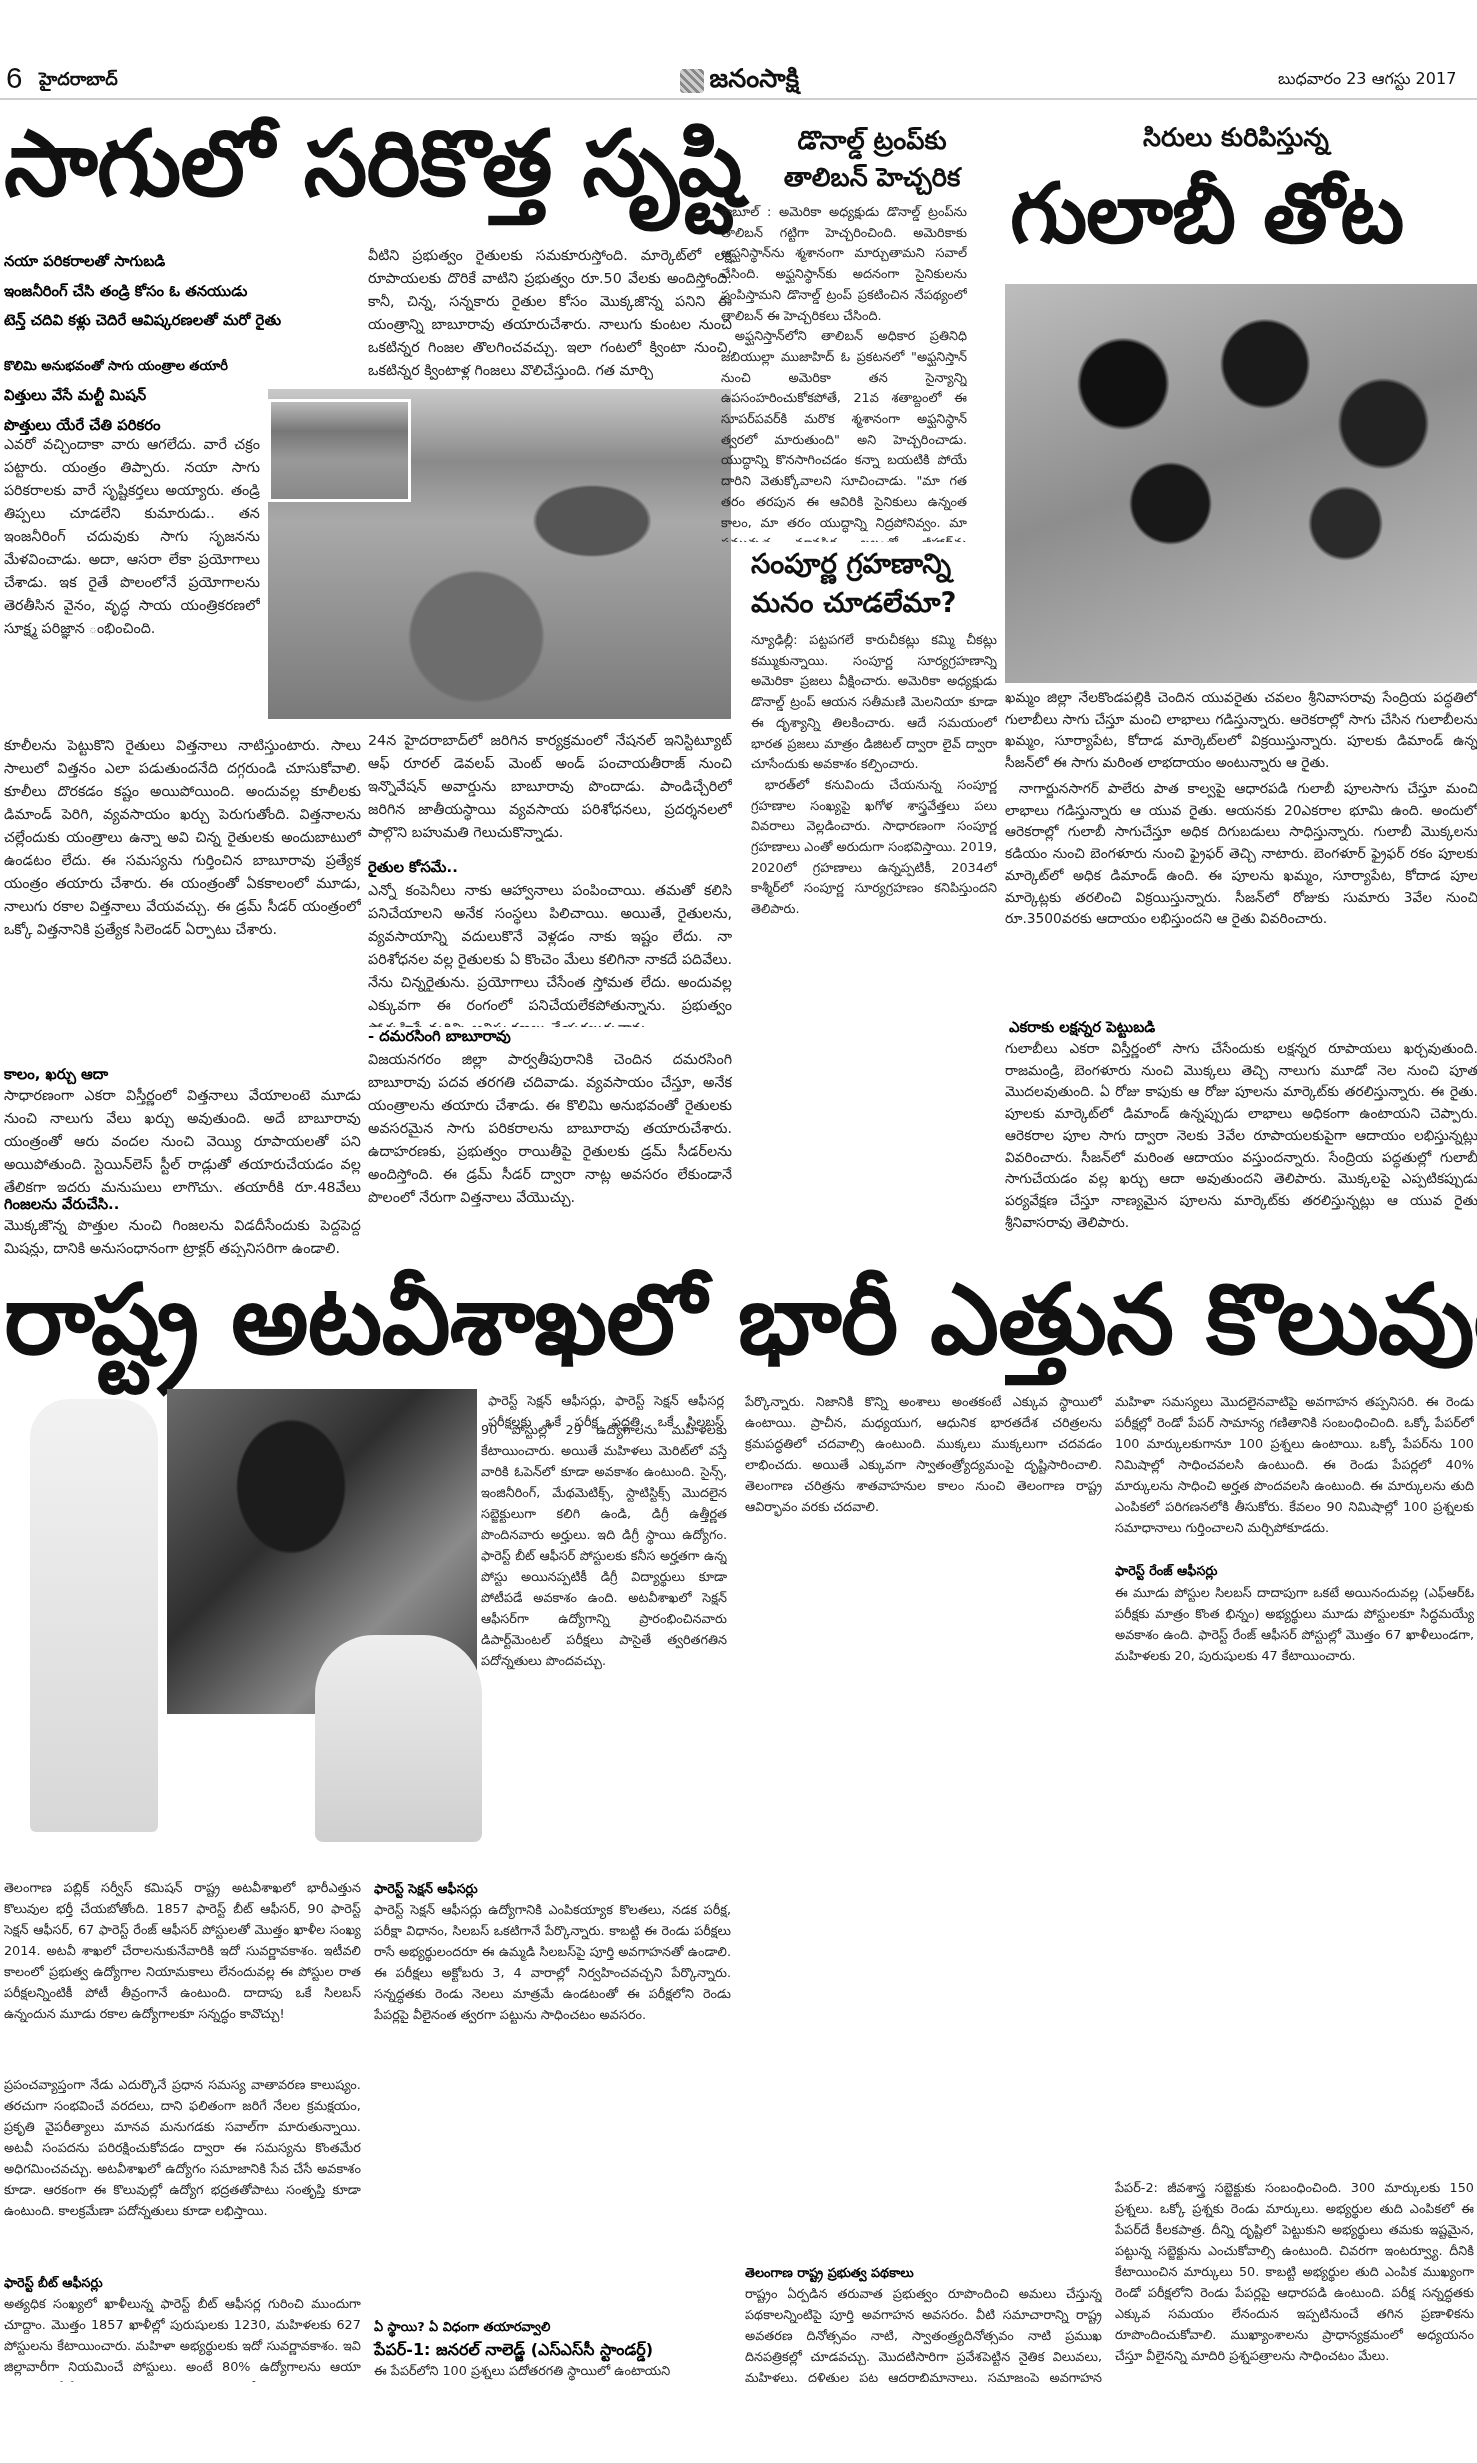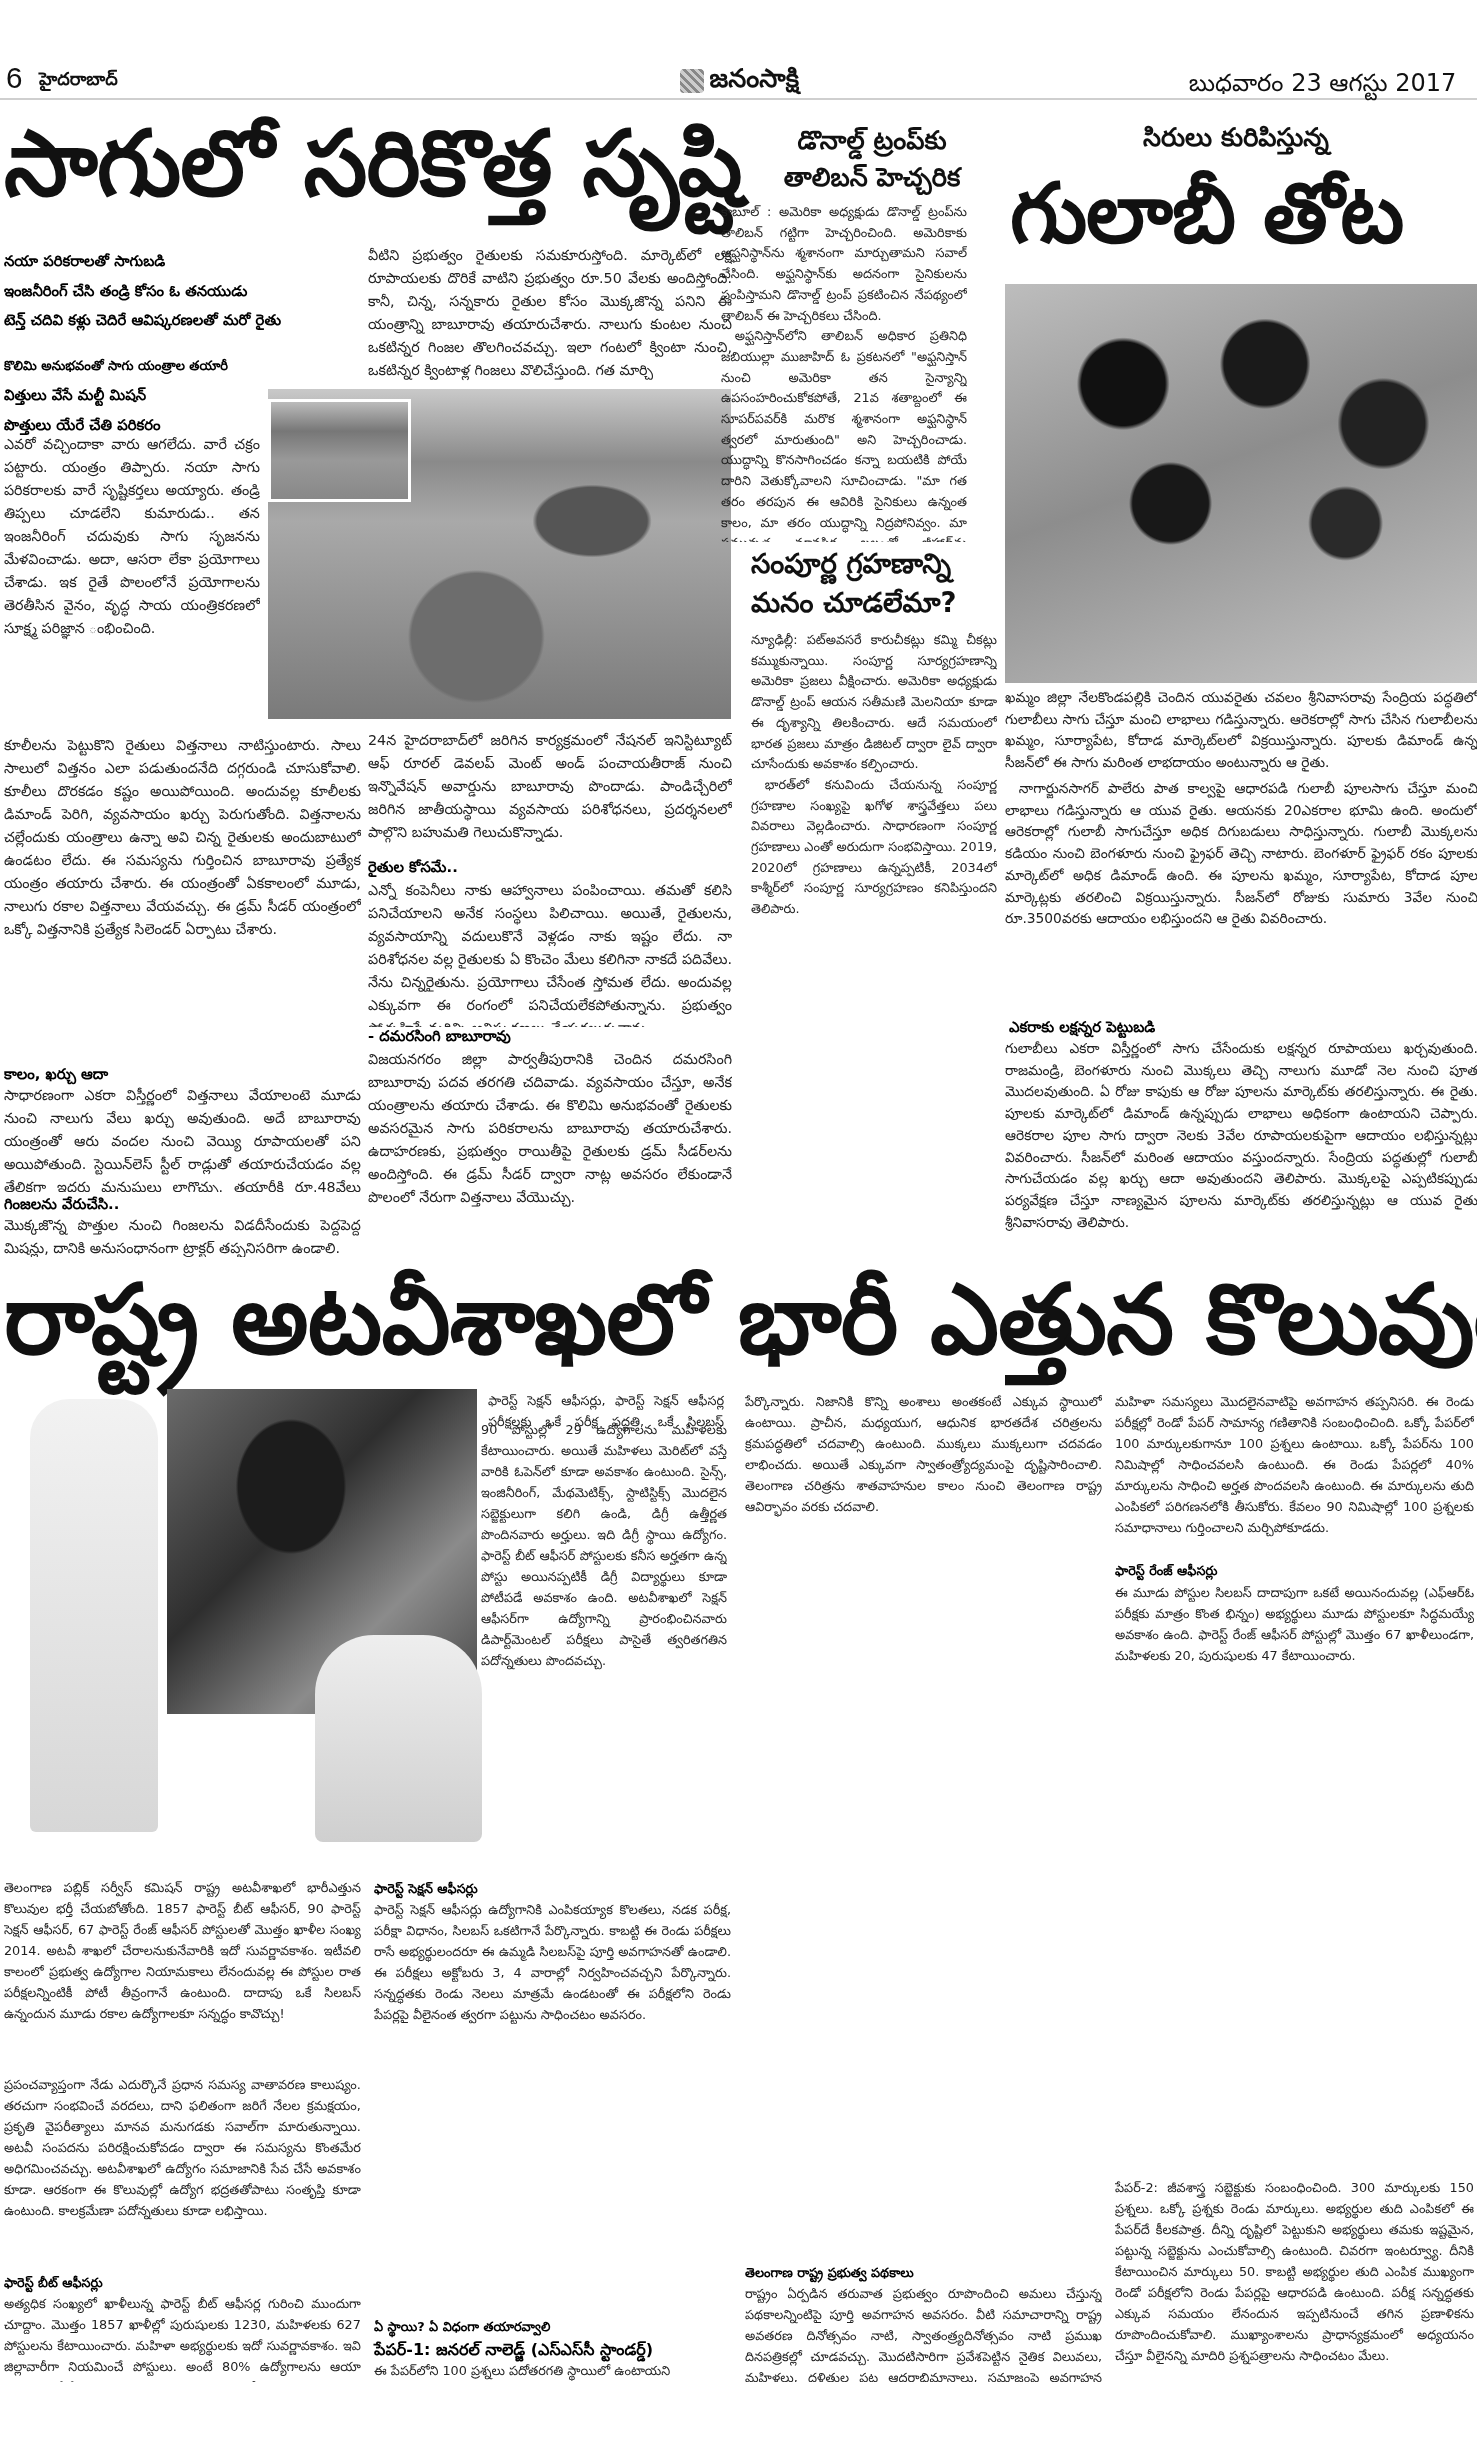--- a/index.html
+++ b/index.html
@@ -4,21 +4,21 @@
 <style>
   * { box-sizing: border-box; margin: 0; padding: 0; }
   html, body { width: 1478px; height: 2464px; background: #ffffff; overflow: hidden; }
   body { position: relative; font-family: "DejaVu Sans", sans-serif; color: #111; }
   .abs { position: absolute; }
   .header { left: 0; top: 57px; width: 1478px; height: 43px; border-bottom: 2px solid #cfcfcf; }
   .pageno { left: 5.9px; top: 3.9px; font-size: 29.6px; font-family: "Liberation Sans", sans-serif; }
   .section-name { left: 39px; top: 11.8px; font-size: 17.7px; font-weight: bold; }
   .masthead { left: 680px; top: 5.9px; font-size: 25.6px; font-weight: bold; display:flex; align-items:center; gap:6px; }
   .masthead .logo { width: 23.6px; height: 23.6px; background: repeating-linear-gradient(45deg,#888 0 3px,#ccc 3px 5.9px); border-radius: 3.9px; }
-  .dateline { right: 21.7px; top: 11.8px; font-size: 24px; }
+  .dateline { right: 21.7px; top: 11.8px; font-size: 16px; }
   .headline-xl { font-weight: 900; line-height: 1; letter-spacing: -1px; white-space: nowrap; }
   .body-text { font-size: 14.3px; line-height: 23px; text-align: justify; color: #222; overflow: hidden; }
   .subhead { font-size: 14.8px; font-weight: bold; line-height: 23.6px; color: #000; }
   .photo { background: #9a9a9a; overflow: hidden; }
   .photo-farm { background:
       radial-gradient(ellipse at 70% 40%, #555 0 12%, transparent 13%),
       radial-gradient(ellipse at 45% 75%, #6d6d6d 0 18%, transparent 19%),
       linear-gradient(180deg,#c9c9c9 0%,#8a8a8a 22%,#a9a9a9 40%,#7a7a7a 100%); }
   .photo-inset { background: linear-gradient(180deg,#bbb 0%,#777 30%,#999 60%,#888 100%); border: 3px solid #fff; }
   .photo-rose { background:
@@ -85,21 +85,21 @@
 <div class="abs body-text" style="left:721px;top:202px;width:246px;height:340px;font-size:12.8px;line-height:20.7px;">
   <p>కాబూల్ : అమెరికా అధ్యక్షుడు డొనాల్డ్ ట్రంప్‌ను తాలిబన్ గట్టిగా హెచ్చరించింది. అమెరికాకు అఫ్ఘనిస్థాన్‌ను శ్మశానంగా మార్చుతామని సవాల్ చేసింది. అఫ్ఘనిస్థాన్‌కు అదనంగా సైనికులను పంపిస్తామని డొనాల్డ్ ట్రంప్ ప్రకటించిన నేపథ్యంలో తాలిబన్ ఈ హెచ్చరికలు చేసింది.</p>
   <p style="text-indent:13.8px;">అఫ్ఘనిస్తాన్‌లోని తాలిబన్ అధికార ప్రతినిధి జబియుల్లా ముజాహిద్ ఓ ప్రకటనలో "అఫ్ఘనిస్తాన్ నుంచి అమెరికా తన సైన్యాన్ని ఉపసంహరించుకోకపోతే, 21వ శతాబ్దంలో ఈ సూపర్‌పవర్‌కి మరొక శ్మశానంగా అఫ్ఘనిస్థాన్ త్వరలో మారుతుంది" అని హెచ్చరించాడు. యుద్ధాన్ని కొనసాగించడం కన్నా బయటికి పోయే దారిని వెతుక్కోవాలని సూచించాడు. "మా గత తరం తరపున ఈ ఆవిరికి సైనికులు ఉన్నంత కాలం, మా తరం యుద్ధాన్ని నిద్రపోనివ్వం. మా సమున్నత మానసిక బలంతో జీహాద్‌ను కొనసాగిస్తాం" అని పేర్కొన్నాడు.</p>
 </div>
 
 <div class="abs" style="left:751px;top:544px;width:246px;">
   <div style="font-size:27.6px;font-weight:900;line-height:39px;">సంపూర్ణ గ్రహణాన్ని</div>
   <div style="font-size:27.6px;font-weight:900;line-height:39px;">మనం చూడలేమా?</div>
 </div>
 <div class="abs body-text" style="left:751px;top:630px;width:246px;height:630px;font-size:12.8px;line-height:20.7px;">
-  <p>న్యూఢిల్లీ: పట్అవసరే కారుచీకట్లు కమ్మి చీకట్లు కమ్ముకున్నాయి. సంపూర్ణ సూర్యగ్రహణాన్ని అమెరికా ప్రజలు వీక్షించారు. అమెరికా అధ్యక్షుడు డొనాల్డ్ ట్రంప్ ఆయన సతీమణి మెలనియా కూడా ఈ దృశ్యాన్ని తిలకించారు. ఆదే సమయంలో భారత ప్రజలు మాత్రం డిజిటల్ ద్వారా లైవ్ ద్వారా చూసేందుకు అవకాశం కల్పించారు.</p>
+  <p>న్యూఢిల్లీ: పట్టపగలే కారుచీకట్లు కమ్మి చీకట్లు కమ్ముకున్నాయి. సంపూర్ణ సూర్యగ్రహణాన్ని అమెరికా ప్రజలు వీక్షించారు. అమెరికా అధ్యక్షుడు డొనాల్డ్ ట్రంప్ ఆయన సతీమణి మెలనియా కూడా ఈ దృశ్యాన్ని తిలకించారు. ఆదే సమయంలో భారత ప్రజలు మాత్రం డిజిటల్ ద్వారా లైవ్ ద్వారా చూసేందుకు అవకాశం కల్పించారు.</p>
   <p style="text-indent:13.8px;">భారత్‌లో కనువిందు చేయనున్న సంపూర్ణ గ్రహణాల సంఖ్యపై ఖగోళ శాస్త్రవేత్తలు పలు వివరాలు వెల్లడించారు. సాధారణంగా సంపూర్ణ గ్రహణాలు ఎంతో అరుదుగా సంభవిస్తాయి. 2019, 2020లో గ్రహణాలు ఉన్నప్పటికీ, 2034లో కాశ్మీర్‌లో సంపూర్ణ సూర్యగ్రహణం కనిపిస్తుందని తెలిపారు.</p>
 </div>
 
 <div class="abs" style="left:1143px;top:122px;font-size:25.6px;font-weight:900;">సిరులు కురిపిస్తున్న</div>
 <div class="abs headline-xl" style="left:1010px;top:172px;font-size:83px;">గులాబీ తోట</div>
 <div class="abs photo photo-rose" style="left:1005px;top:284px;width:473px;height:399px;"></div>
 <div class="abs body-text" style="left:1005px;top:687px;width:473px;height:91px;font-size:13.8px;line-height:21.7px;">ఖమ్మం జిల్లా నేలకొండపల్లికి చెందిన యువరైతు చవలం శ్రీనివాసరావు సేంద్రియ పద్ధతిలో గులాబీలు సాగు చేస్తూ మంచి లాభాలు గడిస్తున్నారు. ఆరెకరాల్లో సాగు చేసిన గులాబీలను ఖమ్మం, సూర్యాపేట, కోదాడ మార్కెట్‌లలో విక్రయిస్తున్నారు. పూలకు డిమాండ్ ఉన్న సీజన్‌లో ఈ సాగు మరింత లాభదాయం అంటున్నారు ఆ రైతు.</div>
 <div class="abs body-text" style="left:1005px;top:778px;width:473px;height:215px;font-size:13.8px;line-height:21.7px;text-indent:13.8px;">నాగార్జునసాగర్ పాలేరు పాత కాల్వపై ఆధారపడి గులాబీ పూలసాగు చేస్తూ మంచి లాభాలు గడిస్తున్నారు ఆ యువ రైతు. ఆయనకు 20ఎకరాల భూమి ఉంది. అందులో ఆరెకరాల్లో గులాబీ సాగుచేస్తూ అధిక దిగుబడులు సాధిస్తున్నారు. గులాబీ మొక్కలను కడియం నుంచి బెంగళూరు నుంచి ఫ్రైఫర్ తెచ్చి నాటారు. బెంగళూర్ ఫ్రైఫర్ రకం పూలకు మార్కెట్‌లో అధిక డిమాండ్ ఉంది. ఈ పూలను ఖమ్మం, సూర్యాపేట, కోదాడ పూల మార్కెట్లకు తరలించి విక్రయిస్తున్నారు. సీజన్‌లో రోజుకు సుమారు 3వేల నుంచి రూ.3500వరకు ఆదాయం లభిస్తుందని ఆ రైతు వివరించారు.</div>
 <div class="abs subhead" style="left:1009px;top:1015px;">ఎకరాకు లక్షన్నర పెట్టుబడి</div>
 <div class="abs body-text" style="left:1005px;top:1038px;width:473px;height:219px;font-size:13.8px;line-height:21.7px;">గులాబీలు ఎకరా విస్తీర్ణంలో సాగు చేసేందుకు లక్షన్నర రూపాయలు ఖర్చవుతుంది. రాజమండ్రి, బెంగళూరు నుంచి మొక్కలు తెచ్చి నాలుగు మూడో నెల నుంచి పూత మొదలవుతుంది. ఏ రోజు కాపుకు ఆ రోజు పూలను మార్కెట్‌కు తరలిస్తున్నారు. ఈ రైతు. పూలకు మార్కెట్‌లో డిమాండ్ ఉన్నప్పుడు లాభాలు అధికంగా ఉంటాయని చెప్పారు. ఆరెకరాల పూల సాగు ద్వారా నెలకు 3వేల రూపాయలకుపైగా ఆదాయం లభిస్తున్నట్లు వివరించారు. సీజన్‌లో మరింత ఆదాయం వస్తుందన్నారు. సేంద్రియ పద్ధతుల్లో గులాబీ సాగుచేయడం వల్ల ఖర్చు ఆదా అవుతుందని తెలిపారు. మొక్కలపై ఎప్పటికప్పుడు పర్యవేక్షణ చేస్తూ నాణ్యమైన పూలను మార్కెట్‌కు తరలిస్తున్నట్లు ఆ యువ రైతు శ్రీనివాసరావు తెలిపారు.</div>

